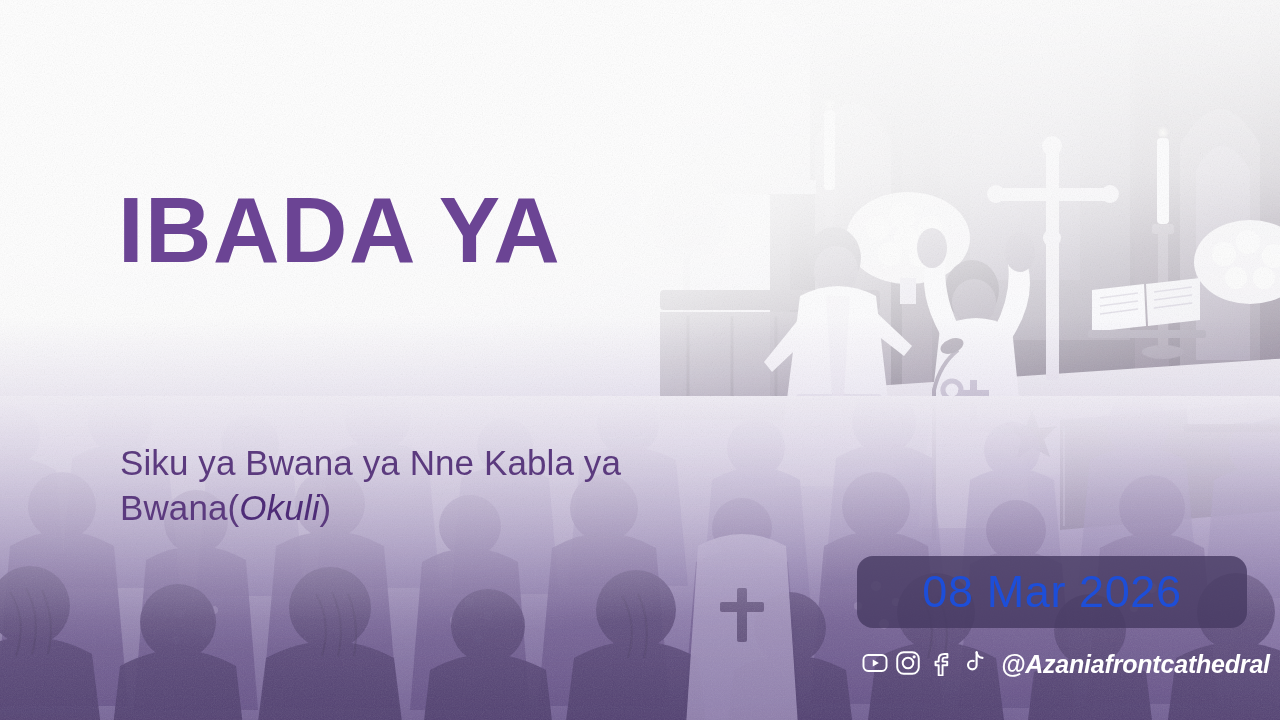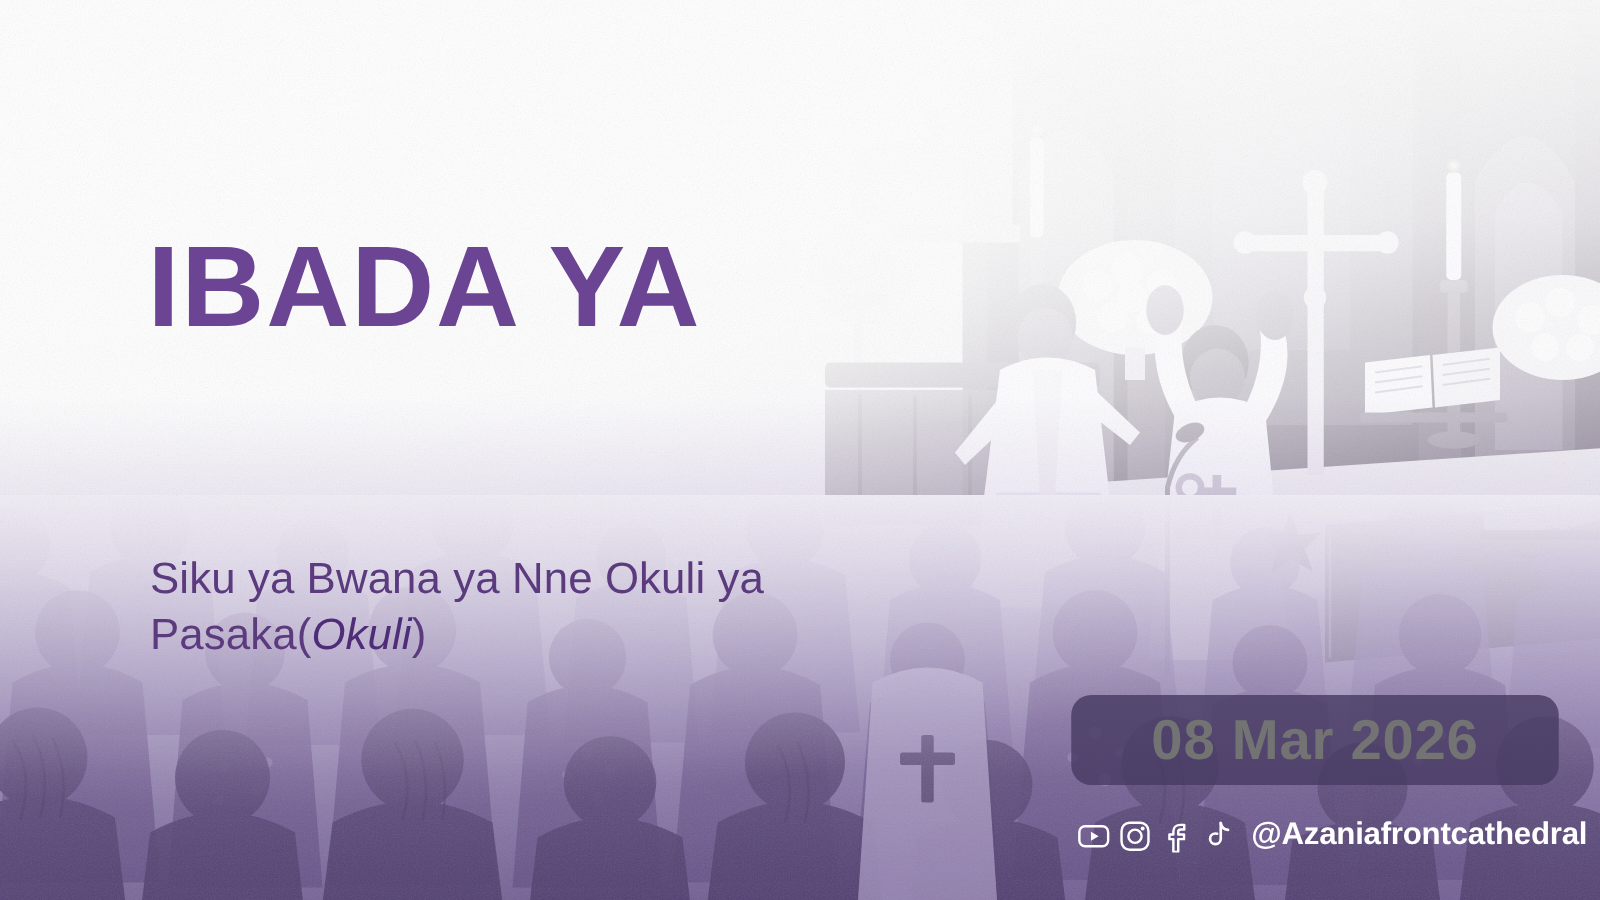--- a/index.html
+++ b/index.html
@@ -97,34 +97,35 @@
   .date-badge {
     position:absolute;
     left:857px; top:556px;
     width:390px; height:72px;
     border-radius:16px;
     background:rgba(70,57,97,.80);
     display:flex; align-items:center; justify-content:center;
     z-index:9;
   }
   .date-badge-text {
-    color:#737373;
+    color:#1d4ed8;
     font-size:45px;
-    font-weight:700;
+    font-weight:400;
     letter-spacing:.6px;
     white-space:nowrap;
   }
 
   
   .social-row {
     position:absolute;
     left:862px; top:650px;
     height:32px;
-    display:flex; align-items:flex-end; gap:7px;
+    display:flex; align-items:flex-start; gap:7px;
     z-index:9;
+    font-style:italic;
   }
   .social-icon { width:26px; height:26px; display:block; flex:none; }
   .social-icon svg { width:100%; height:100%; display:block; }
   .social-handle {
     margin-left:7px;
     color:#FFFFFF;
     font-size:25px;
     font-weight:700;
     letter-spacing:-.2px;
     white-space:nowrap;
@@ -537,21 +538,21 @@
         <feColorMatrix type="saturate" values="0"></feColorMatrix>
       </filter>
       <rect width="1280" height="720" filter="url(#noise)" opacity=".45"></rect>
     </svg>
   </div>
 
   <div class="headline">
     <div class="headline-line l1">IBADA YA</div>
   </div>
 
-  <div class="subtitle"><span>Siku ya Bwana ya Nne Okuli ya Pasaka(</span><b>Okuli</b><span>)</span></div>
+  <div class="subtitle"><span>Siku ya Bwana ya Nne Kabla ya Bwana(</span><b>Okuli</b><span>)</span></div>
 
   <div class="date-badge">
     <span class="date-badge-text">08 Mar 2026</span>
   </div>
 
   <div class="social-row">
 
     <span class="social-icon">
       <svg viewBox="0 0 28 28" aria-hidden="true">
         <rect x="1.6" y="5.4" width="24.8" height="17.2" rx="5" fill="none" stroke="#ffffff" stroke-width="2.1"></rect>

